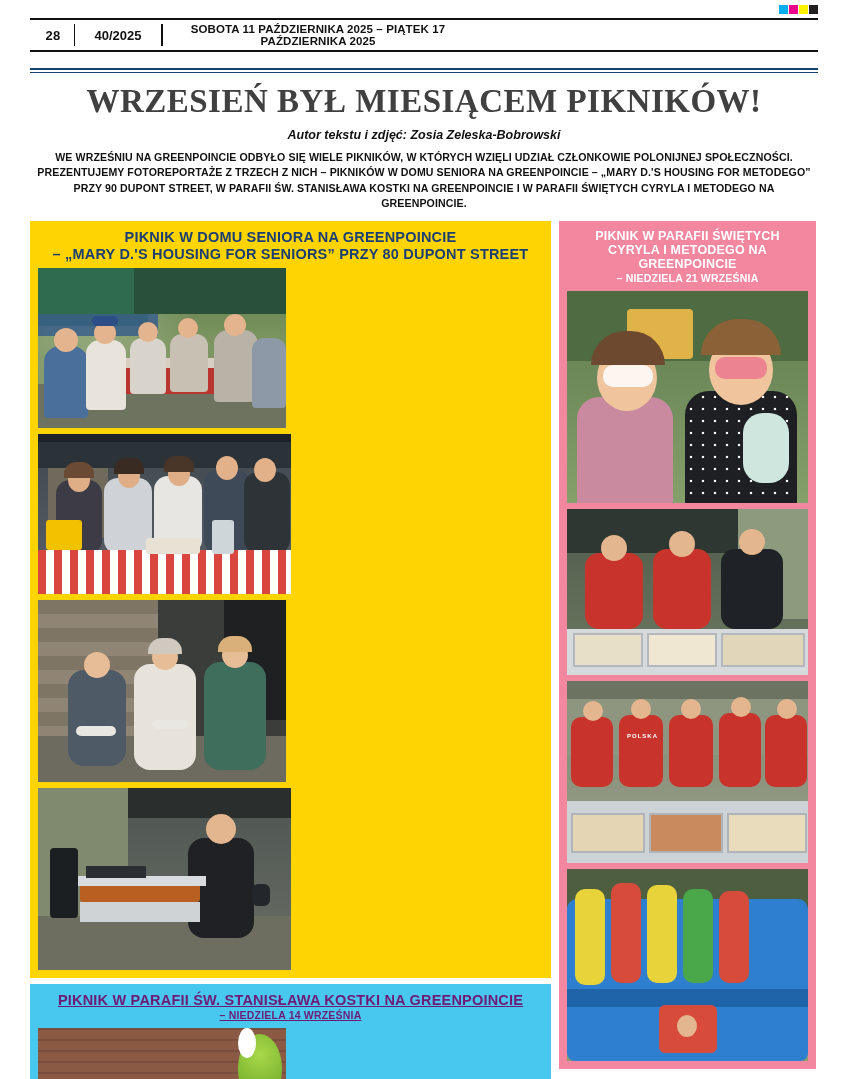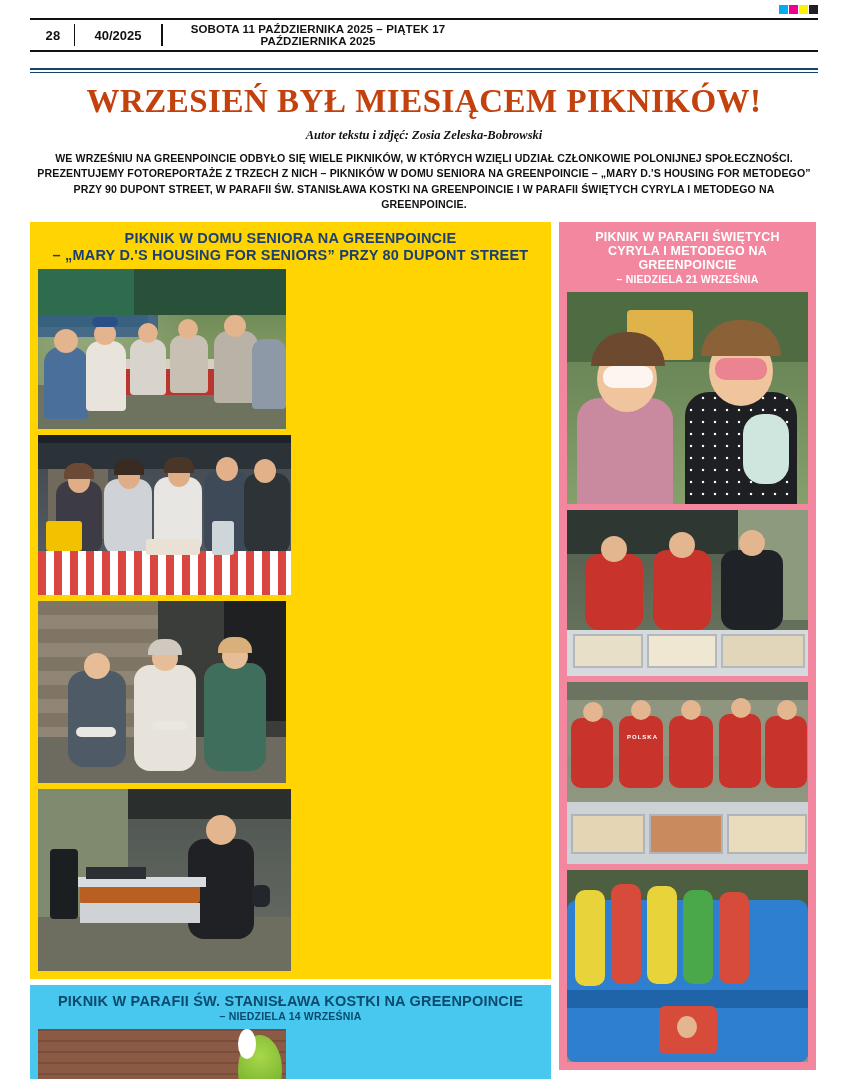--- a/index.html
+++ b/index.html
@@ -69,27 +69,27 @@
     margin-top:2px;
   }
 
   
   h1.headline{
     margin:10px 0 0 0;
     text-align:center;
     font-family:"Liberation Serif", serif;
     font-weight:bold;
     font-size:33px;
-    color:#c2410c;
+    color:#404040;
     letter-spacing:.5px;
   }
   .byline{
     margin-top:8px;
     text-align:center;
-    font-family:Liberation Serif, serif;
+    font-family:Liberation Sans, sans-serif;
     font-weight:bold;font-style:italic;
     font-size:12.5px;color:#111;
   }
   .lede{
     margin-top:8px;
     text-align:center;
     font-size:10.6px;
     font-weight:bold;
     line-height:1.45;
     color:#111;
@@ -119,21 +119,21 @@
   }
   .pt-lg{font-size:14.5px;}
   .pt-md{font-size:12.5px;}
   .panel-sub{
     display:block;
     font-size:10.5px;
     margin-top:2px;
   }
   .panel-title.onpink{color:#ffffff;}
   .panel-sub.onpink{color:#ffffff;}
-  .panel-title.oncyan{color:#0c4a6e;}
+  .panel-title.oncyan{color:#701a75;text-decoration:underline;}
 
   .photos{display:flex;flex-wrap:wrap;gap:6px;margin-top:6px;}
   .ph{
     position:relative;
     overflow:hidden;
     background:#9aa;
   }
 
   
   .scene{position:absolute;inset:0;}

